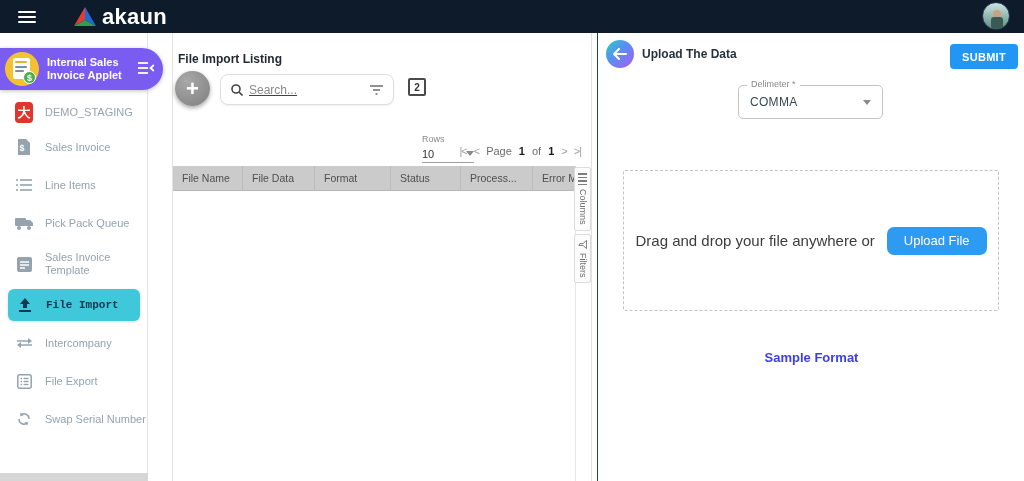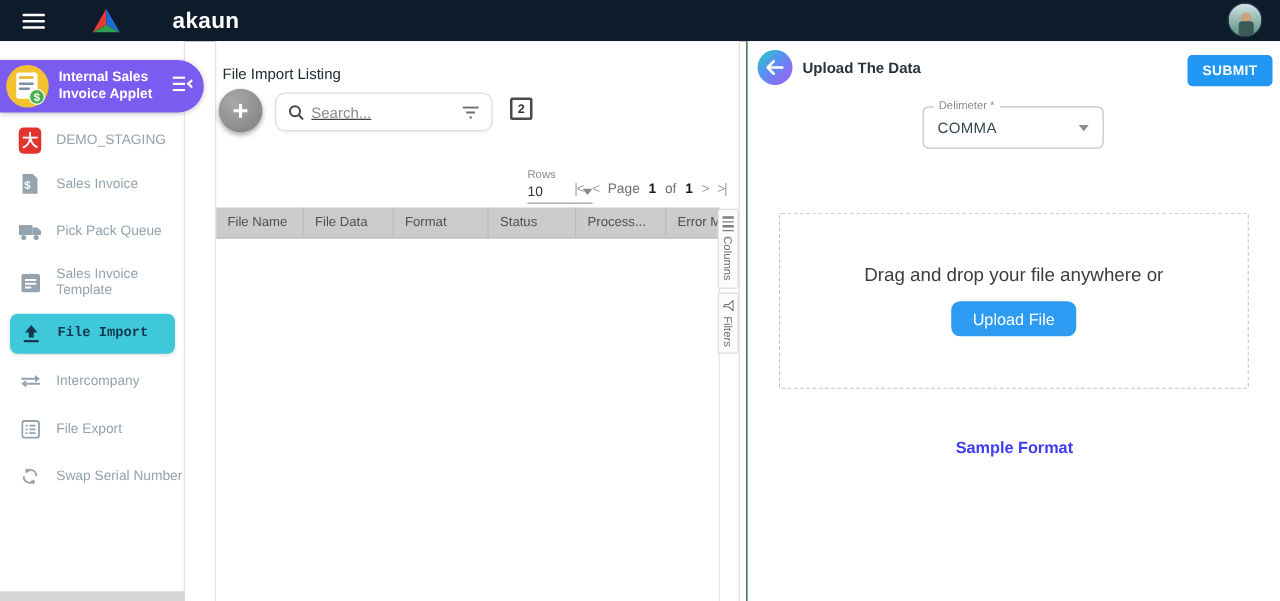--- a/index.html
+++ b/index.html
@@ -4,21 +4,21 @@
 <style>
   * { margin:0; padding:0; box-sizing:border-box; }
   html,body { width:1024px; height:481px; font-family:"Liberation Sans", sans-serif; background:#ffffff; overflow:hidden; }
   .stage { position:relative; width:1024px; height:481px; background:#fff; }
 
   
   .topbar { position:absolute; left:0; top:0; width:1024px; height:33px; background:#0e1b2a; display:flex; align-items:center; }
   .hamburger { margin-left:18px; width:18px; height:12px; display:flex; flex-direction:column; justify-content:space-between; cursor:pointer; }
   .hamburger span { display:block; height:2px; background:#fff; border-radius:1px; }
   .brand { display:flex; align-items:center; gap:6px; margin-left:38px; }
-  .brand-text { color:#fff; font-weight:bold; font-size:18px; letter-spacing:.3px;margin-left:36px; }
+  .brand-text { color:#fff; font-weight:bold; font-size:22px; letter-spacing:.3px; }
   .avatar { position:absolute; right:14px; top:2px; width:28px; height:28px; border-radius:50%;
             background:linear-gradient(180deg,#cfe3e2 0%,#8fb4ac 55%,#5e8d87 100%); overflow:hidden; border:1px solid #24394d; }
   .avatar i { position:absolute; left:10px; top:7px; width:8px; height:8px; border-radius:50%; background:#caa27e; }
   .avatar b { position:absolute; left:8px; top:14px; width:12px; height:12px; border-radius:3px; background:#3c5a55; }
 
   
   .sidebar { position:absolute; left:0; top:33px; width:148px; height:448px; background:#fff; border-right:1px solid #e3e3e3; }
   .applet-pill { position:absolute; left:0; top:48px; width:163px; height:42px; background:#7b5cf0;
                  border-radius:0 21px 21px 0; display:flex; align-items:center; z-index:5; box-shadow:0 1px 4px rgba(0,0,0,.25); }
   .applet-badge { width:34px; height:34px; border-radius:50%; background:#f2c230; margin-left:5px; position:relative; flex:0 0 auto; }
@@ -42,21 +42,21 @@
             text-align:center; line-height:21px; }
   .nav-active-row { height:38px; display:flex; align-items:center;font-family:Liberation Mono, monospace; }
   .nav-active { margin:0 8px; width:132px; height:32px; background:#3ec8da; border-radius:6px; display:flex; align-items:center;
                 gap:12px; padding-left:8px; color:#14384e; font-size:11px; font-weight:bold; box-shadow:0 1px 3px rgba(0,0,0,.15); cursor:pointer; }
   .nav-active .ic { width:18px; display:flex; justify-content:center; color:#14384e; }
   .side-hscroll { position:absolute; left:0; bottom:0; width:148px; height:8px; background:#d6d6d6; }
 
   
   .panel-mid { position:absolute; left:172px; top:33px; width:420px; height:448px; background:#fff;
                border-left:1px solid #e2e2e2; border-right:1px solid #e2e2e2; }
-  .listing-title { position:absolute; left:5px; top:19px; font-size:12px; font-weight:normal; color:#212b32; }
+  .listing-title { position:absolute; left:5px; top:19px; font-size:12px; font-weight:bold; color:#212b32; }
   .add-btn { position:absolute; left:2px; top:38px; width:35px; height:35px; border-radius:50%;
              background:radial-gradient(circle at 35% 30%, #a9a9a9, #7e7e7e); color:#fff; font-size:22px; font-weight:bold;
              display:flex; align-items:center; justify-content:center; border:none; box-shadow:0 2px 4px rgba(0,0,0,.35); cursor:pointer; }
   .search-box { position:absolute; left:47px; top:41px; width:174px; height:31px; background:#fff; border:1px solid #dedede;
                 border-radius:8px; display:flex; align-items:center; box-shadow:0 1px 2px rgba(0,0,0,.06); }
   .search-box svg { margin-left:10px; flex:0 0 auto; }
   .search-input { border:none; outline:none; flex:1; min-width:0; font-size:12px; color:#424242; margin-left:6px; font-family:"Liberation Sans",sans-serif;text-decoration:underline; }
   .search-input::placeholder { color:#8a8a8a; }
   .filter-ic { margin-right:10px; flex:0 0 auto; cursor:pointer; }
   .pages2 { position:absolute; left:235px; top:45px; width:18px; height:18px; border:2px solid #4a4a4a; border-radius:2px;
@@ -91,21 +91,21 @@
   .back-btn { position:absolute; left:8px; top:7px; width:28px; height:28px; border-radius:50%; border:none; cursor:pointer;
               background:linear-gradient(135deg,#27cfc3 0%,#5b8df2 45%,#a85cf2 100%); color:#fff; display:flex; align-items:center; justify-content:center; }
   .upload-title { position:absolute; left:44px; top:14px; font-size:12px; font-weight:bold; color:#27323c; }
   .submit-btn { position:absolute; right:6px; top:11px; height:25px; padding:0 12px; background:#2196f3; border:none; border-radius:4px;
                 color:#fff; font-size:11px; font-weight:bold; letter-spacing:.3px; cursor:pointer; font-family:"Liberation Sans",sans-serif; }
   .delim-select { position:absolute; left:140px; top:52px; width:145px; height:34px; border:1px solid #c4c4c4; border-radius:5px;
                   display:flex; align-items:center; justify-content:space-between; padding:0 11px; cursor:pointer; background:#fff; }
   .delim-label { position:absolute; left:149px; top:46px; background:#fff; padding:0 4px; font-size:9px; color:#8a8a8a; }
   .delim-value { font-size:12px; color:#37474f; letter-spacing:.3px; }
   .dropzone { position:absolute; left:25px; top:137px; width:376px; height:141px; border:1px dashed #c2c2c2; border-radius:2px;
-              display:flex; flex-direction:column; align-items:center; justify-content:center; gap:12px; }
+              display:flex; flex-direction:row; align-items:center; justify-content:center; gap:12px; }
   .drop-text { font-size:15px; color:#3d3d3d; }
   .upload-file-btn { height:28px; padding:0 17px; background:#2e9bf3; border:none; border-radius:7px; color:#fff; font-size:13px;
                      cursor:pointer; font-family:"Liberation Sans",sans-serif; }
   .sample-link { position:absolute; left:0; width:427px; top:317px; text-align:center; font-size:13px; font-weight:bold;
                  color:#3c3cf5; cursor:pointer; text-decoration:none; display:block; }
 </style>
 </head>
 <body>
 
 <div class="stage">
@@ -139,20 +139,35 @@
         <span class="lbl">DEMO_STAGING</span>
       </div>
       <div class="nav-item">
         <span class="ic">
           <svg width="14" height="17" viewBox="0 0 14 17">
               <path d="M1 0 h8 l4 4 v12 h-12 z" fill="#94a3ae"></path>
               <text x="5" y="12" font-size="9" fill="#fff" font-weight="bold" text-anchor="middle">$</text>
             </svg>
         </span>
         <span class="lbl">Sales Invoice</span>
+      </div>
+      <div class="nav-item">
+        <span class="ic">
+          <svg width="16" height="12" viewBox="0 0 16 12">
+              <g stroke="#94a3ae" stroke-width="1.6">
+                <line x1="0" y1="1" x2="2" y2="1"></line>
+                <line x1="4" y1="1" x2="16" y2="1"></line>
+                <line x1="0" y1="6" x2="2" y2="6"></line>
+                <line x1="4" y1="6" x2="16" y2="6"></line>
+                <line x1="0" y1="11" x2="2" y2="11"></line>
+                <line x1="4" y1="11" x2="16" y2="11"></line>
+              </g>
+            </svg>
+        </span>
+        <span class="lbl">Line Items</span>
       </div>
       <div class="nav-item">
         <span class="ic">
           <svg width="18" height="13" viewBox="0 0 18 13">
               <rect x="0" y="1" width="11" height="8" rx="1" fill="#94a3ae"></rect>
               <path d="M11 3 h4 l3 3 v3 h-7 z" fill="#94a3ae"></path>
               <circle cx="4" cy="11" r="2" fill="#94a3ae"></circle>
               <circle cx="14" cy="11" r="2" fill="#94a3ae"></circle>
             </svg>
         </span>

